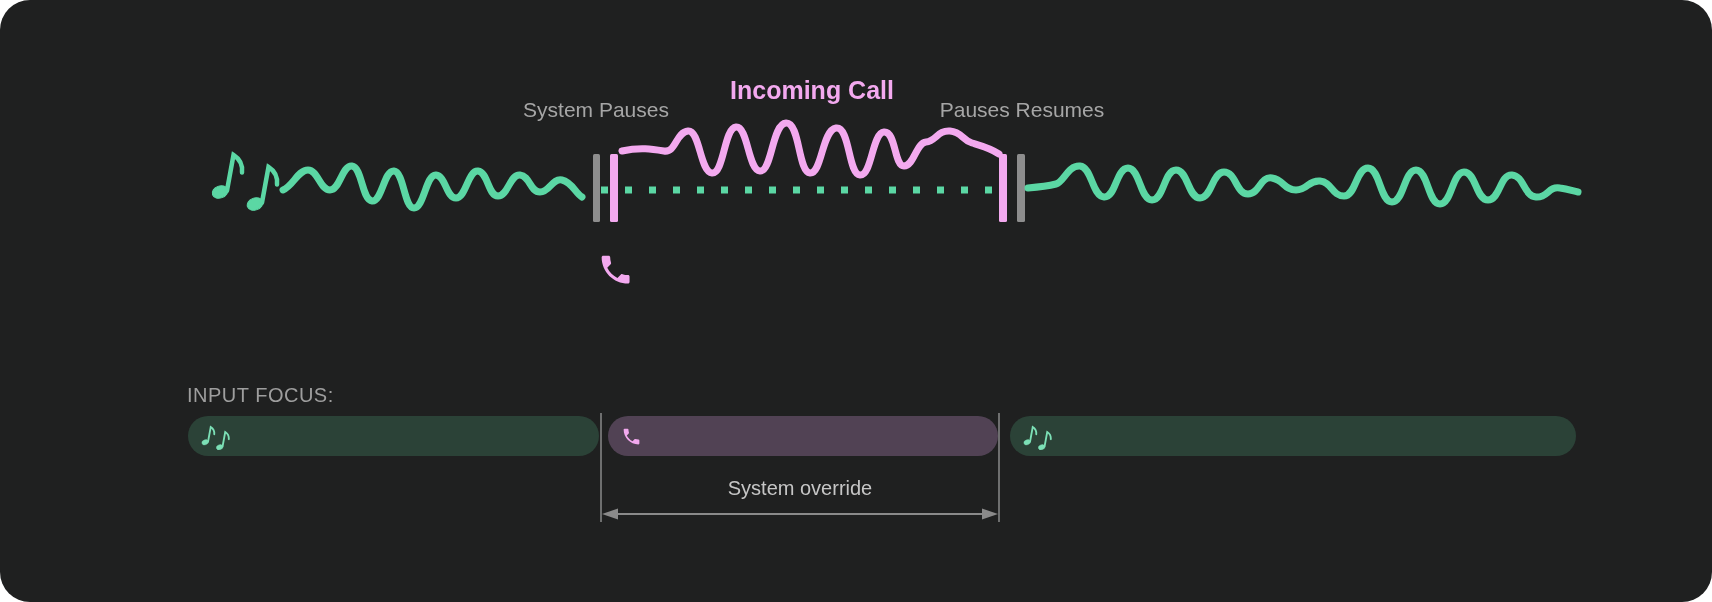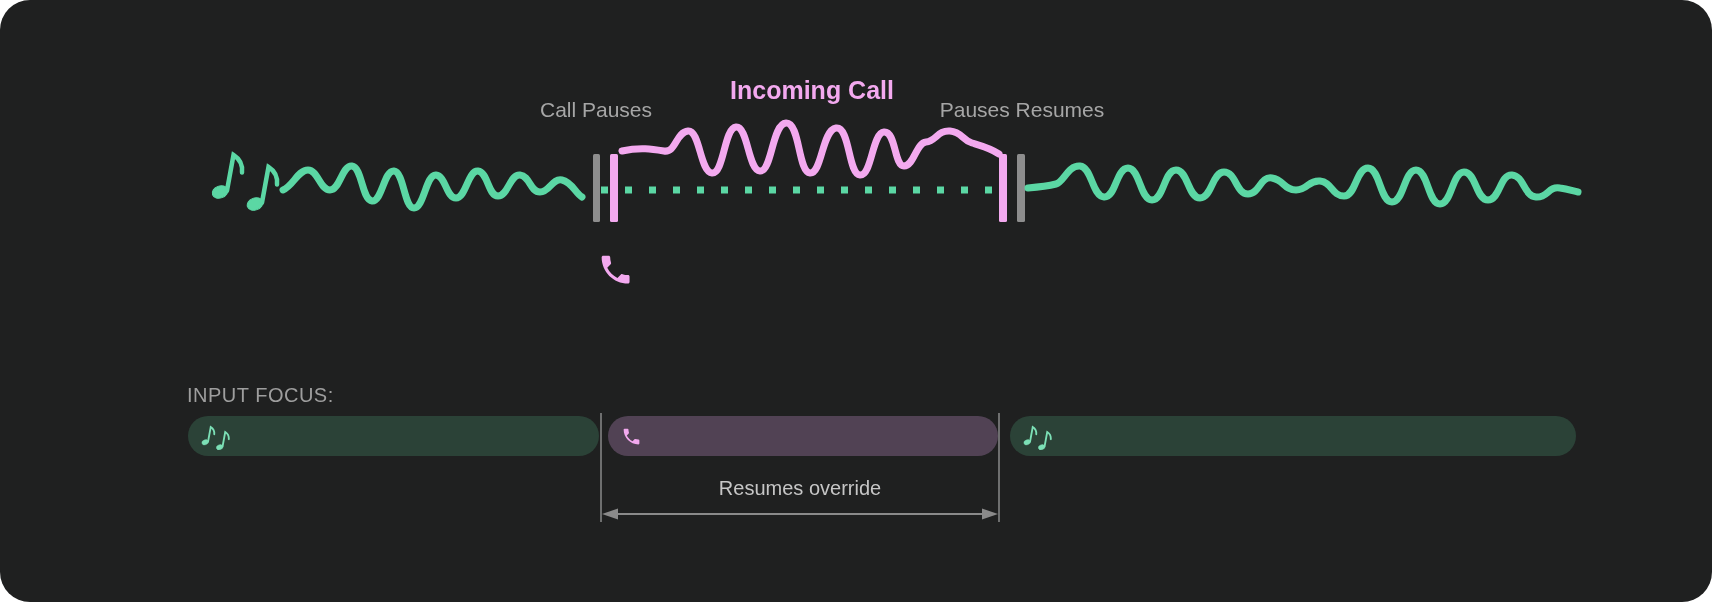--- a/index.html
+++ b/index.html
@@ -103,21 +103,21 @@
 
     <use href="#phone-path" class="phone-big" transform="translate(597,251) scale(1.55)"></use>
 
     <line class="guide" x1="601" y1="413" x2="601" y2="522"></line>
     <line class="guide" x1="999" y1="413" x2="999" y2="522"></line>
     <line class="arrow-line" x1="608" y1="514" x2="992" y2="514"></line>
     <polygon class="arrow-head" points="602,514 618,508.5 618,519.5"></polygon>
     <polygon class="arrow-head" points="998,514 982,508.5 982,519.5"></polygon>
   </svg>
 
-  <div class="abs-label lbl-gray center" style="left:596px; top:98px;">Call Pauses</div>
+  <div class="abs-label lbl-gray center" style="left:596px; top:98px;">System Pauses</div>
   <div class="abs-label lbl-pink center" style="left:812px; top:76px;">Incoming Call</div>
   <div class="abs-label lbl-gray center" style="left:1022px; top:98px;">Pauses Resumes</div>
 
   <div class="abs-label input-focus-label">INPUT FOCUS:</div>
 
   <div class="pill pill-media pill-1">
     <svg width="29" height="27" viewBox="0 0 70 64" class="notes-mini">
       <use href="#music-notes"></use>
     </svg>
   </div>
@@ -125,15 +125,15 @@
     <svg width="21" height="21" viewBox="0 0 24 24" class="phone-mini">
       <use href="#phone-path"></use>
     </svg>
   </div>
   <div class="pill pill-media pill-3">
     <svg width="29" height="27" viewBox="0 0 70 64" class="notes-mini">
       <use href="#music-notes"></use>
     </svg>
   </div>
 
-  <div class="abs-label system-override-label center">Resumes override</div>
+  <div class="abs-label system-override-label center">System override</div>
 
 </div>
 
 </body></html>

